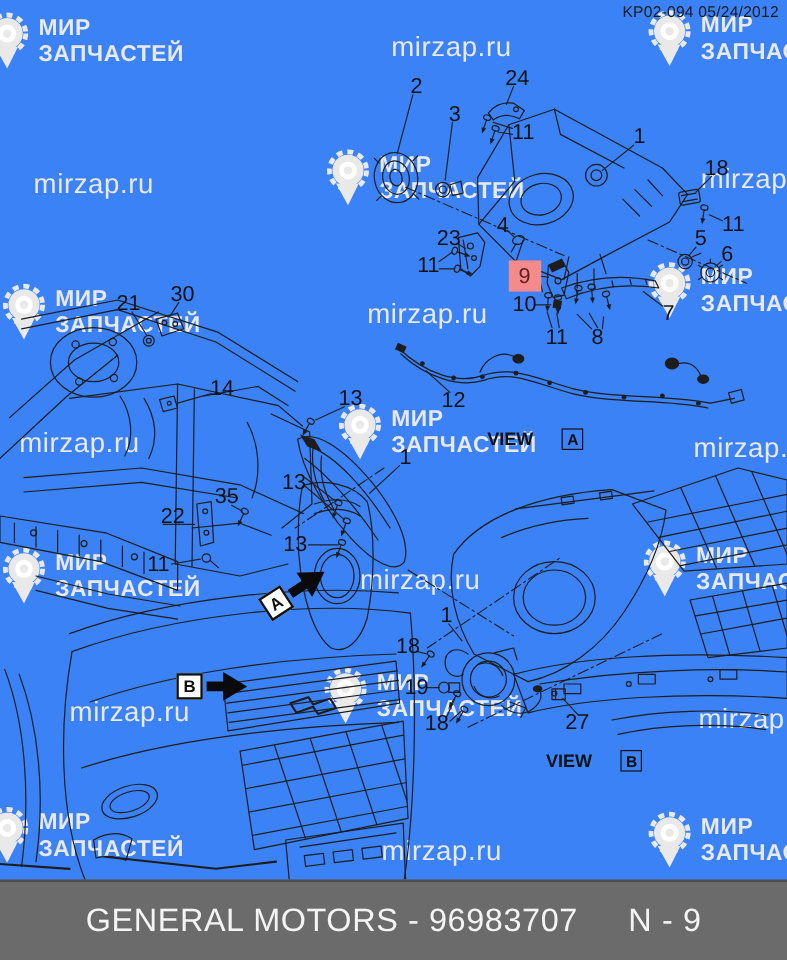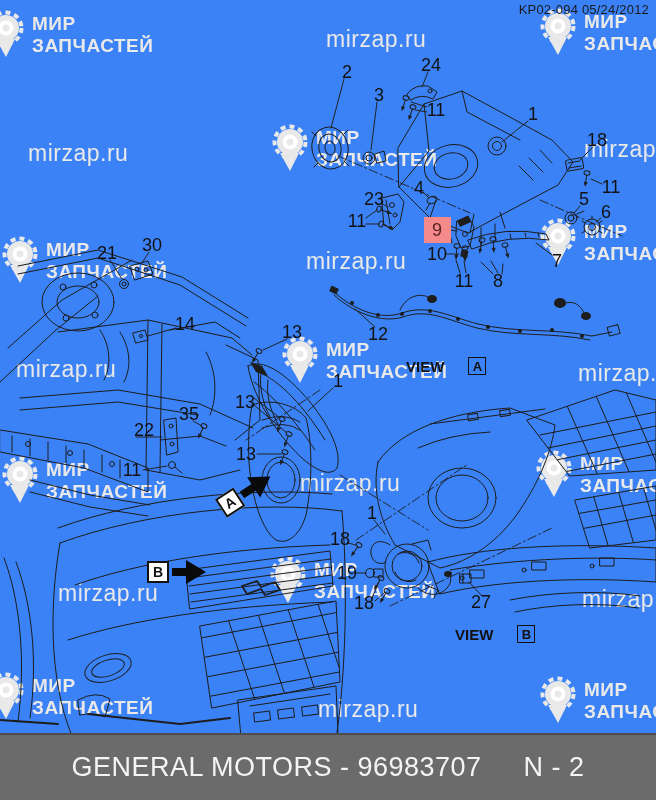--- a/index.html
+++ b/index.html
@@ -602,16 +602,16 @@
         <svg width="36" height="28" viewBox="0 0 36 28">
        <polygon points="0,10 14,10 14,2 34,14 14,26 14,18 0,18" fill="#0a0a0a"></polygon>
         </svg>
       </div>
     </div>
 
   <div id="doc-code">KP02-094 05/24/2012</div>
 
   <div id="footer" style="background: rgb(107, 107, 107); color: rgb(244, 244, 244);">
     <span>GENERAL MOTORS - 96983707</span>
-    <span>N - 2</span>
+    <span>N - 9</span>
   </div>
 
 </div>
 
 </body></html>

